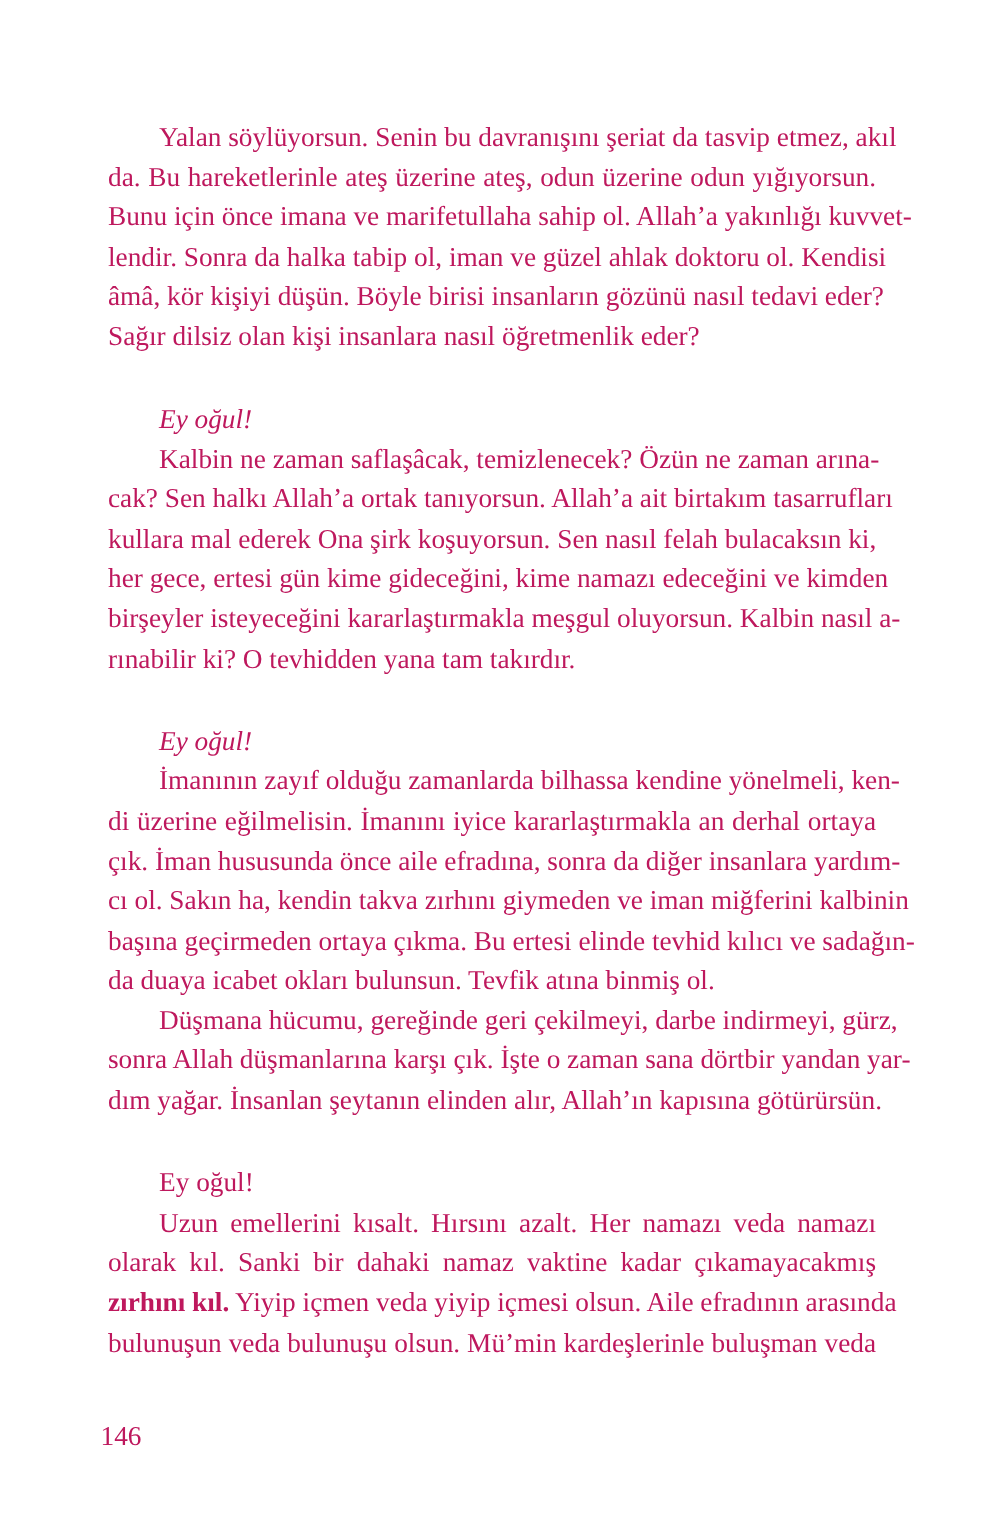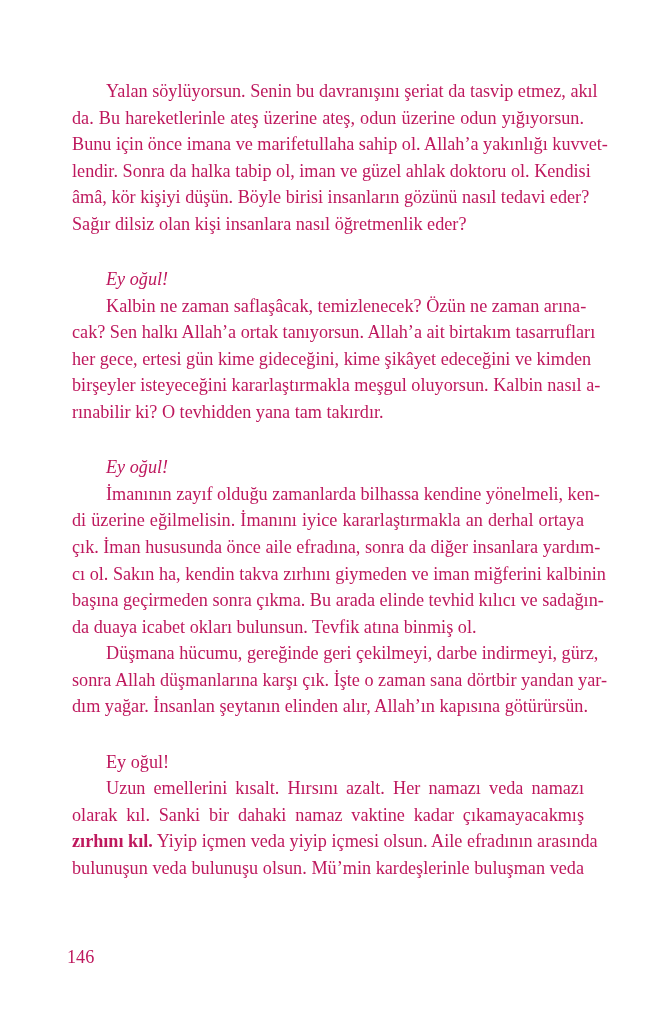--- a/index.html
+++ b/index.html
@@ -42,34 +42,35 @@
       <span class="line">âmâ, kör kişiyi düşün. Böyle birisi insanların gözünü nasıl tedavi eder?</span>
       <span class="line last">Sağır dilsiz olan kişi insanlara nasıl öğretmenlik eder?</span>
     </div>
 
     <span class="gap"></span>
 
     <span class="line last indent heading-italic">Ey oğul!</span>
     <div>
       <span class="line indent">Kalbin ne zaman saflaşâcak, temizlenecek? Özün ne zaman arına-</span>
       <span class="line">cak? Sen halkı Allah’a ortak tanıyorsun. Allah’a ait birtakım tasarrufları</span>
-      <span class="line">her gece, ertesi gün kime gideceğini, kime şikâyet edeceğini ve kimden</span>
+      <span class="line">kullara mal ederek Ona şirk koşuyorsun. Sen nasıl felah bulacaksın ki,</span>
+      <span class="line">her gece, ertesi gün kime gideceğini, kime namazı edeceğini ve kimden</span>
       <span class="line">birşeyler isteyeceğini kararlaştırmakla meşgul oluyorsun. Kalbin nasıl a-</span>
       <span class="line last">rınabilir ki? O tevhidden yana tam takırdır.</span>
     </div>
 
     <span class="gap"></span>
 
     <span class="line last indent heading-italic">Ey oğul!</span>
     <div>
       <span class="line indent">İmanının zayıf olduğu zamanlarda bilhassa kendine yönelmeli, ken-</span>
       <span class="line">di üzerine eğilmelisin. İmanını iyice kararlaştırmakla an derhal ortaya</span>
       <span class="line">çık. İman hususunda önce aile efradına, sonra da diğer insanlara yardım-</span>
       <span class="line">cı ol. Sakın ha, kendin takva zırhını giymeden ve iman miğferini kalbinin</span>
-      <span class="line">başına geçirmeden sonra çıkma. Bu arada elinde tevhid kılıcı ve sadağın-</span>
+      <span class="line">başına geçirmeden ortaya çıkma. Bu ertesi elinde tevhid kılıcı ve sadağın-</span>
       <span class="line last">da duaya icabet okları bulunsun. Tevfik atına binmiş ol.</span>
     </div>
     <div>
       <span class="line indent">Düşmana hücumu, gereğinde geri çekilmeyi, darbe indirmeyi, gürz,</span>
       <span class="line">sonra Allah düşmanlarına karşı çık. İşte o zaman sana dörtbir yandan yar-</span>
       <span class="line last">dım yağar. İnsanlan şeytanın elinden alır, Allah’ın kapısına götürürsün.</span>
     </div>
 
     <span class="gap"></span>
 

